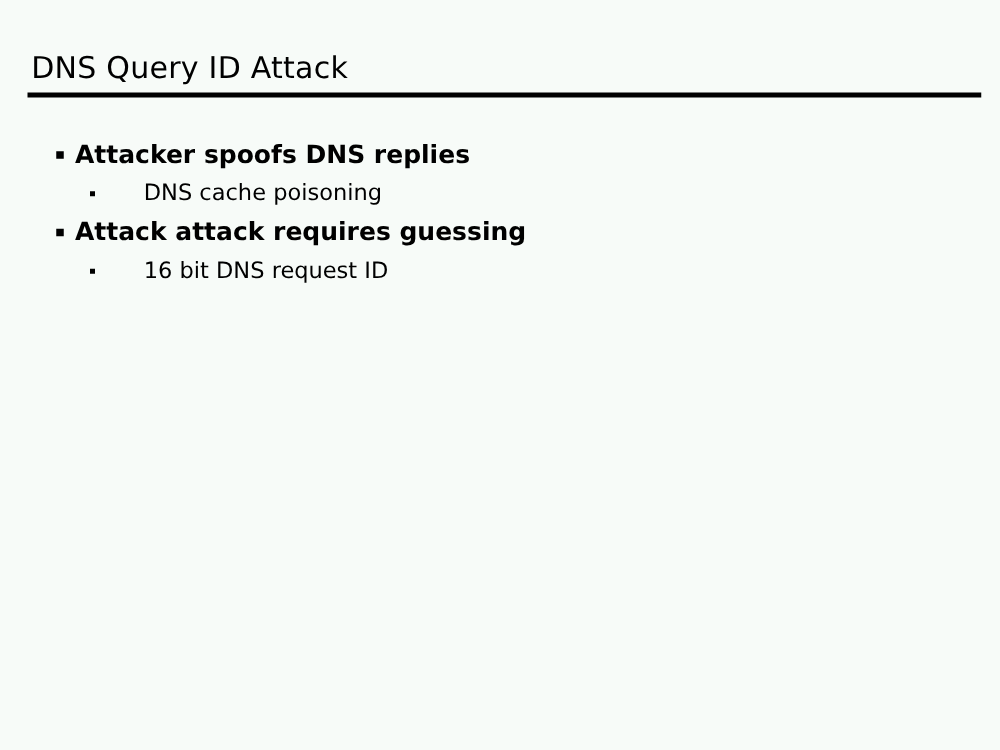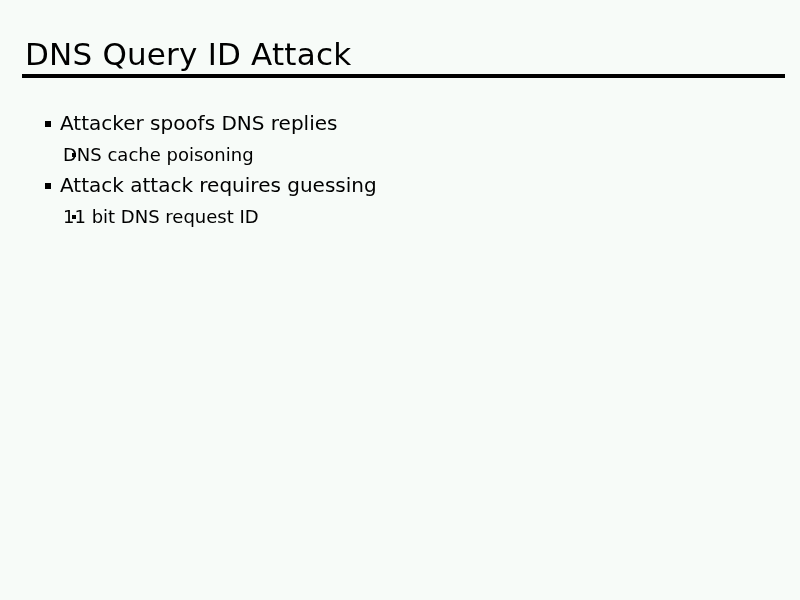--- a/index.html
+++ b/index.html
@@ -19,21 +19,21 @@
     position: relative;
     width: 800px;
     height: 600px;
     box-sizing: border-box;
   }
   .slide-title {
     position: absolute;
     left: 25px;
     top: 38px;
     font-family: "DejaVu Sans", sans-serif;
-    font-size: 31px;
+    font-size: 24px;
     line-height: 32px;
     font-weight: 400;
     letter-spacing: 0.2px;
     color: #000000;
     white-space: nowrap;
   }
   .title-rule {
     position: absolute;
     left: 22px;
     top: 74px;
@@ -53,23 +53,24 @@
   .bullet-row {
     position: relative;
     display: block;
     white-space: nowrap;
   }
   .bullet-row.level-1 {
     padding-left: 60px;
     height: 31px;
     line-height: 31px;
     font-size: 20px;
+    font-weight: bold;
   }
   .bullet-row.level-2 {
-    padding-left: 63px;
+    padding-left: 115px;
     height: 31px;
     line-height: 31px;
     font-size: 18px;
   }
   .bullet-marker {
     position: absolute;
     display: block;
     background: #000000;
   }
   .level-1 > .bullet-marker {
@@ -112,18 +113,18 @@
     </li>
 
     <li class="bullet-row level-1">
       <span class="bullet-marker"></span>
       <span class="bullet-text">Attack attack requires guessing</span>
     </li>
 
 
     <li class="bullet-row level-2">
       <span class="bullet-marker"></span>
-      <span class="bullet-text">11 bit DNS request ID</span>
+      <span class="bullet-text">16 bit DNS request ID</span>
     </li>
 
   </ul>
 
 </div>
 
 </body></html>

